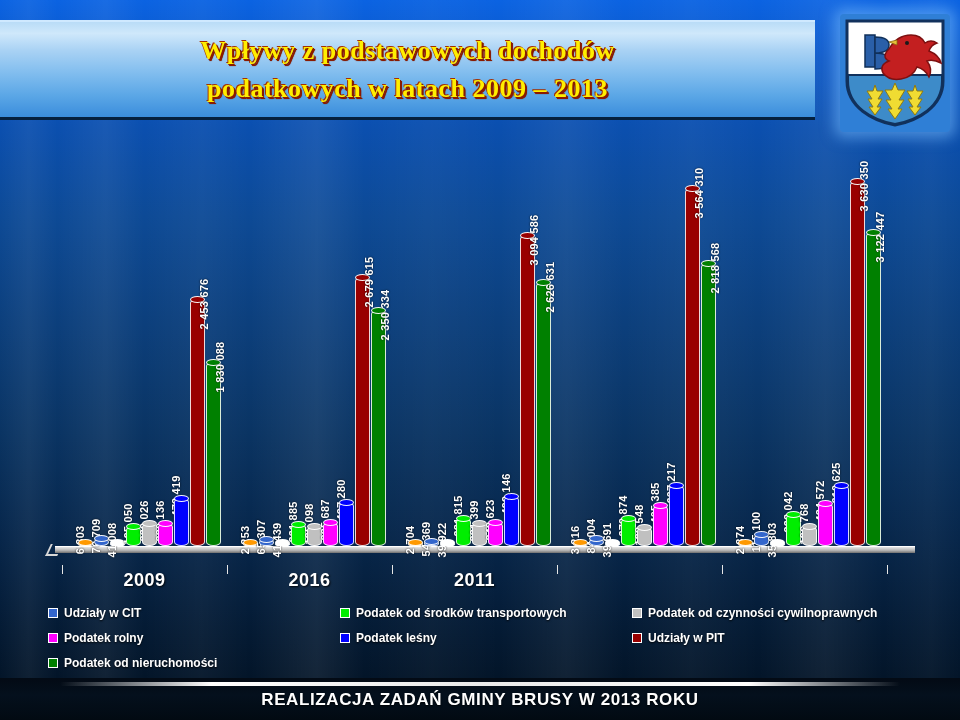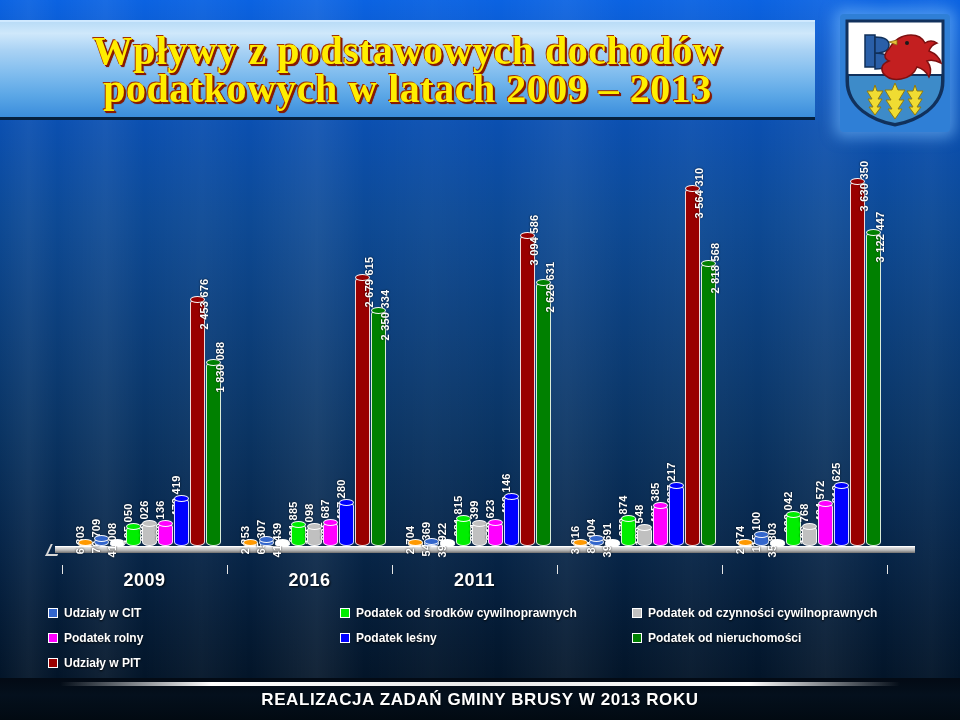--- a/index.html
+++ b/index.html
@@ -34,21 +34,21 @@
     position:absolute; left:0; top:20px; width:815px; height:100px;
     background:linear-gradient(180deg,
       #b9dcf7 0%, #cfe8fb 12%, #a9d2f4 30%, #7fbcee 55%, #5aa6e6 78%, #3b8ddc 100%);
     border-top:2px solid #cfe9ff;
     border-bottom:3px solid #05203f;
     display:flex; align-items:center; justify-content:center;
   }
   #banner-title{
     font-family:"Liberation Serif", serif;
     font-weight:bold;
-    font-size:40px;
+    font-size:26px;
     line-height:38px;
     color:#ffee00;
     text-align:center;
     letter-spacing:0.5px;
     text-shadow:
       1px 1px 0 #8a1a00, 2px 2px 0 #8a1a00, 2px 2px 1px #6a1400,
       -1px -1px 0 #a33000;
     white-space:pre-line;
   }
 
@@ -410,41 +410,41 @@
       <div class="xlabel" style="left: 394.5px;">2011</div>
     </div>
 
   <div id="legend">
       <div class="leg-item">
         <span class="leg-swatch" style="background: rgb(51, 102, 204);"></span>
         <span class="leg-text">Udziały w CIT</span>
       </div>
       <div class="leg-item">
         <span class="leg-swatch" style="background: rgb(0, 238, 0);"></span>
-        <span class="leg-text">Podatek od środków cywilnoprawnych</span>
+        <span class="leg-text">Podatek od środków transportowych</span>
       </div>
       <div class="leg-item">
         <span class="leg-swatch" style="background: rgb(192, 192, 192);"></span>
         <span class="leg-text">Podatek od czynności cywilnoprawnych</span>
       </div>
       <div class="leg-item">
         <span class="leg-swatch" style="background: rgb(255, 0, 255);"></span>
         <span class="leg-text">Podatek rolny</span>
       </div>
       <div class="leg-item">
         <span class="leg-swatch" style="background: rgb(0, 0, 255);"></span>
         <span class="leg-text">Podatek leśny</span>
       </div>
       <div class="leg-item">
+        <span class="leg-swatch" style="background: rgb(153, 0, 0);"></span>
+        <span class="leg-text">Udziały w PIT</span>
+      </div>
+      <div class="leg-item">
         <span class="leg-swatch" style="background: rgb(0, 128, 0);"></span>
         <span class="leg-text">Podatek od nieruchomości</span>
-      </div>
-      <div class="leg-item">
-        <span class="leg-swatch" style="background: rgb(153, 0, 0);"></span>
-        <span class="leg-text">Udziały w PIT</span>
       </div>
     </div>
 
   <div id="footer">
     <div id="footer-rule"></div>
     <div id="footer-text">REALIZACJA ZADAŃ GMINY BRUSY W 2013 ROKU</div>
   </div>
 
 </div>
 

